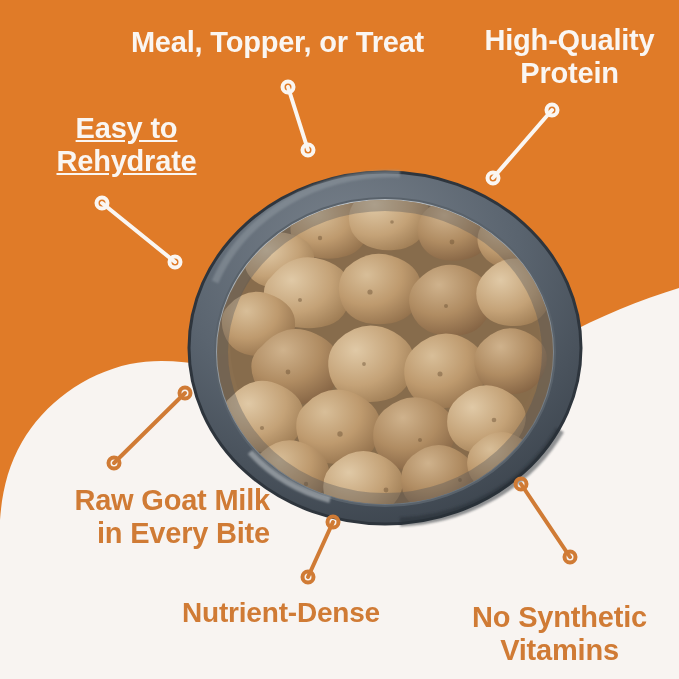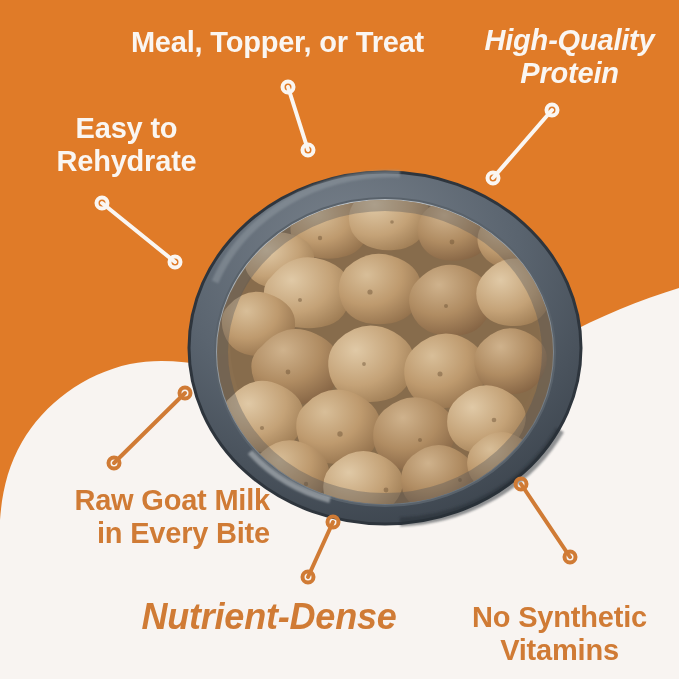--- a/index.html
+++ b/index.html
@@ -23,24 +23,24 @@
     line-height:1.13;
     letter-spacing:-0.2px;
     white-space:pre-line;
     margin:0;
   }
   .label.on-orange{color:#FAF6F2;}
   .label.on-cream{color:#D07B35;}
 
   .lbl-meal{left:0;top:26px;width:679px;text-align:center;font-size:29px;
             transform:translateX(-62px);}
-  .lbl-protein{left:460px;top:24px;width:219px;text-align:center;font-size:29px;font-style:italic;}
-  .lbl-easy{left:14px;top:112px;width:225px;text-align:center;font-size:29px;}
+  .lbl-protein{left:460px;top:24px;width:219px;text-align:center;font-size:29px;}
+  .lbl-easy{left:14px;top:112px;width:225px;text-align:center;font-size:29px;text-decoration:underline;}
   .lbl-raw{left:8px;top:484px;width:262px;text-align:right;font-size:29px;}
-  .lbl-nutrient{left:124px;top:597px;width:290px;text-align:center;font-size:36px;font-style:italic;}
+  .lbl-nutrient{left:136px;top:597px;width:290px;text-align:center;font-size:28px;}
   .lbl-vitamins{left:440px;top:601px;width:239px;text-align:center;font-size:29px;}
 
   
   #connectors{position:absolute;left:0;top:0;width:679px;height:679px;}
 </style>
 </head>
 <body>
 
 <div id="stage">
 

